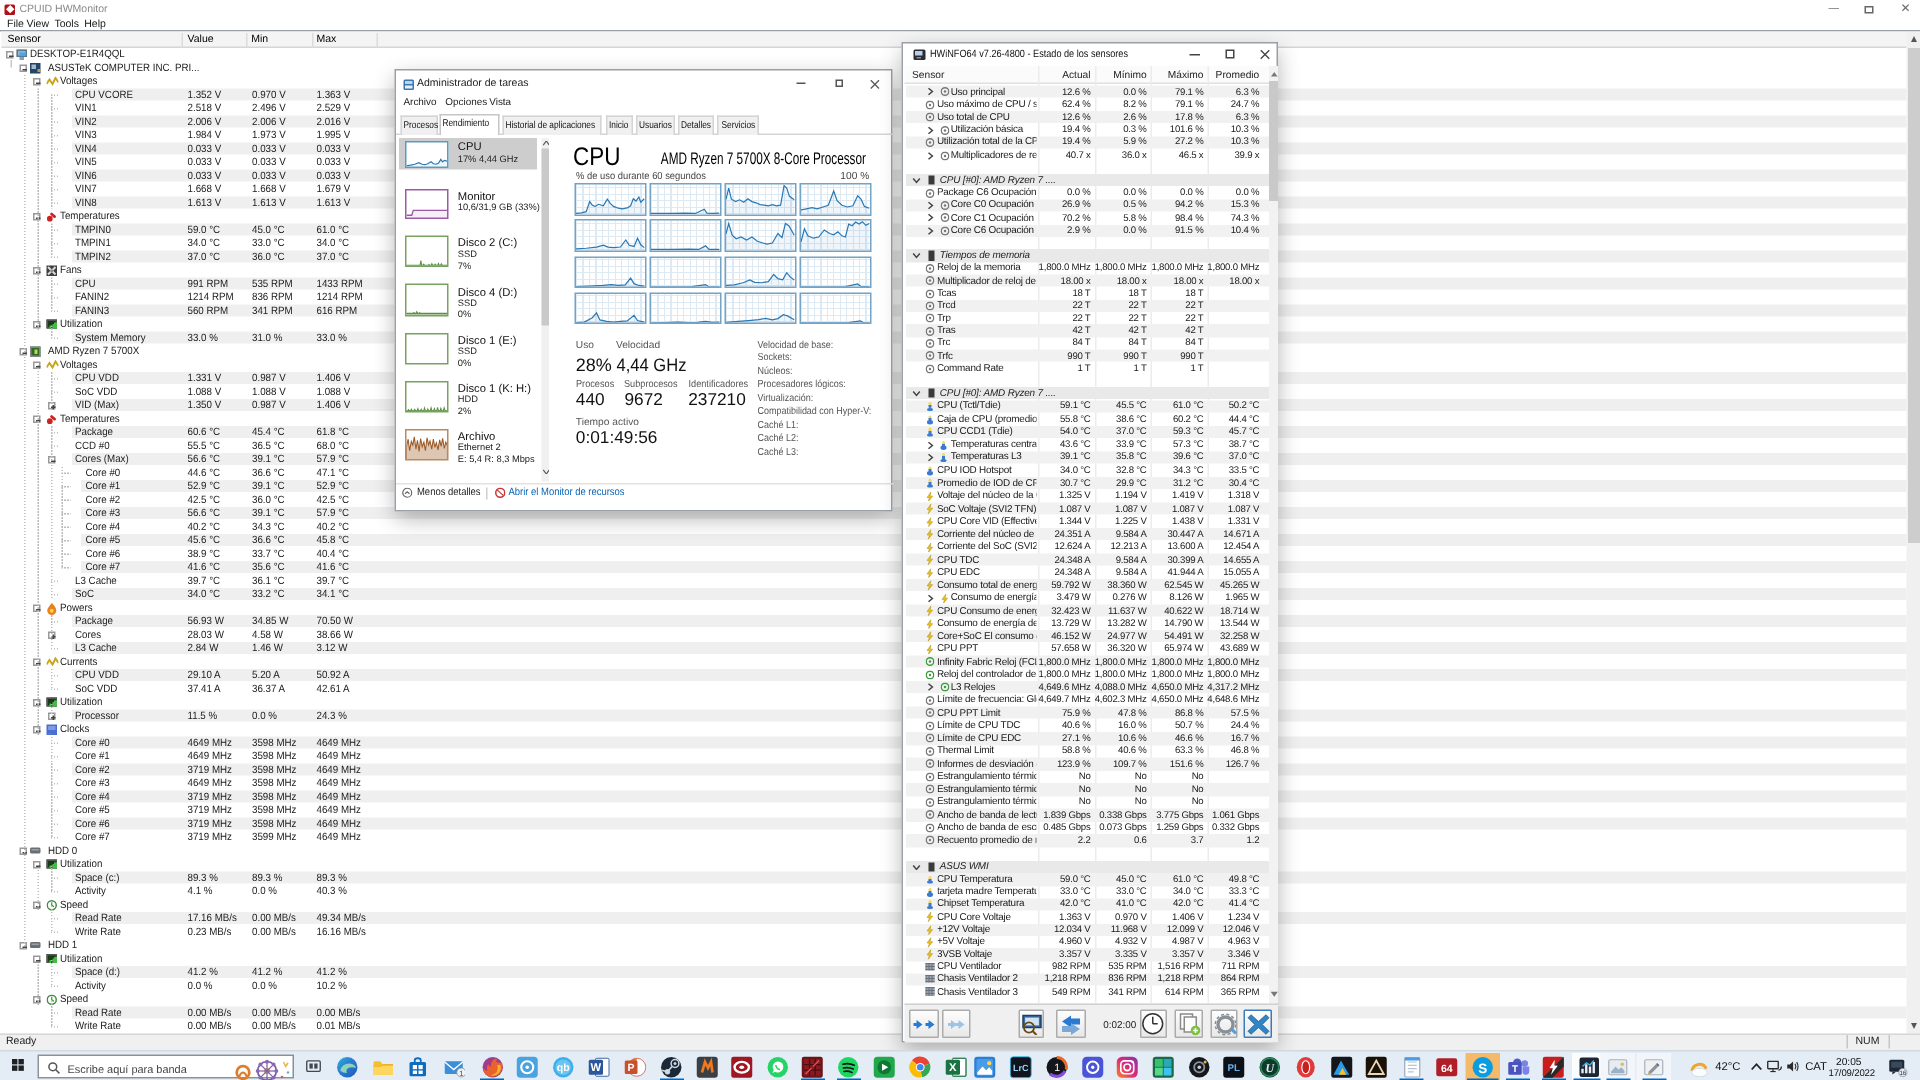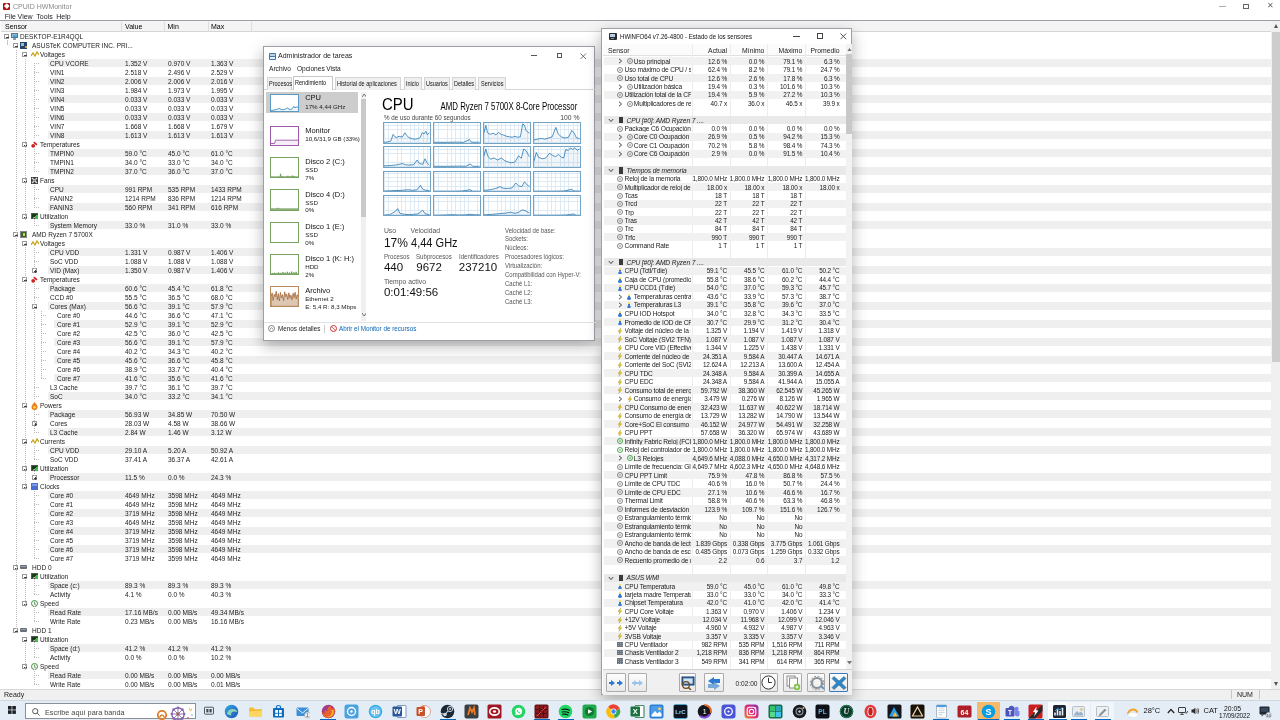--- a/index.html
+++ b/index.html
@@ -721,21 +721,21 @@
       </svg>
     </div>
     <div class="ab" style="left:269.9px;top:147.8px;width:47.5px;height:21.7px;background:#fff;border:1px solid #73a3c5;background-image:repeating-linear-gradient(90deg,#dde9f3 0,#dde9f3 0.8px,transparent 0.8px,transparent 4.3px),repeating-linear-gradient(0deg,#dde9f3 0,#dde9f3 0.8px,transparent 0.8px,transparent 4.35px);">
       <svg width="45.5" height="19.7" style="position:absolute;left:0;top:0">
         <polygon points="0,19.7 0.0,19.3 20.5,19.3 31.8,19.1 39.6,17.9 41.9,19.3 45.5,19.3 45.5,19.7" fill="rgba(42,120,180,0.07)" stroke="none"></polygon>
         <polyline points="0.0,19.3 20.5,19.3 31.8,19.1 39.6,17.9 41.9,19.3 45.5,19.3" fill="none" stroke="#2878b4" stroke-width="0.8"></polyline>
       </svg>
     </div>
     <div class="ab t68" style="left:120.4px;top:179.5px;color:#555">Uso</div>
     <div class="ab t68" style="left:147.1px;top:179.5px;color:#555">Velocidad</div>
-    <div class="ab" style="left:120.4px;top:189px;font-size:12px;color:#111">17%</div>
+    <div class="ab" style="left:120.4px;top:189px;font-size:12px;color:#111">28%</div>
     <div class="ab" style="left:147.6px;top:189px;font-size:12px;color:#111;transform:scaleX(0.92);transform-origin:0 0">4,44 GHz</div>
     <div class="ab t68" style="left:120.4px;top:205.5px;color:#555;transform:scaleX(0.9);transform-origin:0 0">Procesos</div>
     <div class="ab t68" style="left:152.8px;top:205.5px;color:#555;transform:scaleX(0.9);transform-origin:0 0">Subprocesos</div>
     <div class="ab t68" style="left:195.3px;top:205.5px;color:#555;transform:scaleX(0.9);transform-origin:0 0">Identificadores</div>
     <div class="ab" style="left:120.4px;top:213.5px;font-size:11.5px;color:#111">440</div>
     <div class="ab" style="left:152.8px;top:213.5px;font-size:11.5px;color:#111">9672</div>
     <div class="ab" style="left:195.3px;top:213.5px;font-size:11.5px;color:#111">237210</div>
     <div class="ab t68" style="left:120.4px;top:230.8px;color:#555">Tiempo activo</div>
     <div class="ab" style="left:120.4px;top:238.8px;font-size:11.5px;color:#111">0:01:49:56</div>
     <div class="ab t68" style="left:241.6px;top:179.5px;color:#555;transform:scaleX(0.88);transform-origin:0 0">Velocidad de base:</div>
@@ -1796,21 +1796,21 @@
         <path d="M4 10.5 L9.5 5 L11 6.5 L5.5 12 Z" fill="#8a94a0"></path>
         <path d="M9.5 5 L11 6.5" stroke="#5a646e" stroke-width="0.8"></path>
         <path d="M4 10.5 L3.6 12.4 L5.5 12 Z" fill="#c8a24a"></path>
       </svg>
     </div>
     <div class="ab" style="left:1094.6px;top:17.8px;width:16px;height:1.9px;background:#0067c0"></div>
     <svg class="ab" style="left:1126px;top:4.5px" width="16" height="12">
       <path d="M2 8 A5 5 0 0 1 11.5 6.5" fill="none" stroke="#f0a52a" stroke-width="2"></path>
       <ellipse cx="7" cy="9" rx="5.2" ry="2.8" fill="#fafcfe" stroke="#c8d4de" stroke-width="0.5"></ellipse>
     </svg>
-    <div class="ab" style="left:1143.5px;top:5.2px;font-size:7.5px;color:#111">28°C</div>
+    <div class="ab" style="left:1143.5px;top:5.2px;font-size:7.5px;color:#111">42°C</div>
     <svg class="ab" style="left:1166.5px;top:6.5px" width="8" height="6">
       <path d="M0.8 5 L4 1.5 L7.2 5" fill="none" stroke="#222" stroke-width="1.2"></path>
     </svg>
     <svg class="ab" style="left:1178px;top:6px" width="10" height="8">
       <rect x="0.5" y="0.5" width="7" height="5" rx="0.5" fill="none" stroke="#2a2a2a" stroke-width="0.9"></rect>
       <path d="M2.2 7.4 H5.8 M4 5.8 V7.4" stroke="#2a2a2a" stroke-width="0.8"></path>
       <path d="M7.6 6.4 Q9.6 6.2 9.6 4" fill="none" stroke="#2a2a2a" stroke-width="0.8"></path>
     </svg>
     <svg class="ab" style="left:1190.5px;top:6px" width="9" height="8">
       <path d="M0.5 2.6 H2.2 L4.4 0.7 V7.3 L2.2 5.4 H0.5 Z" fill="#2a2a2a"></path>

